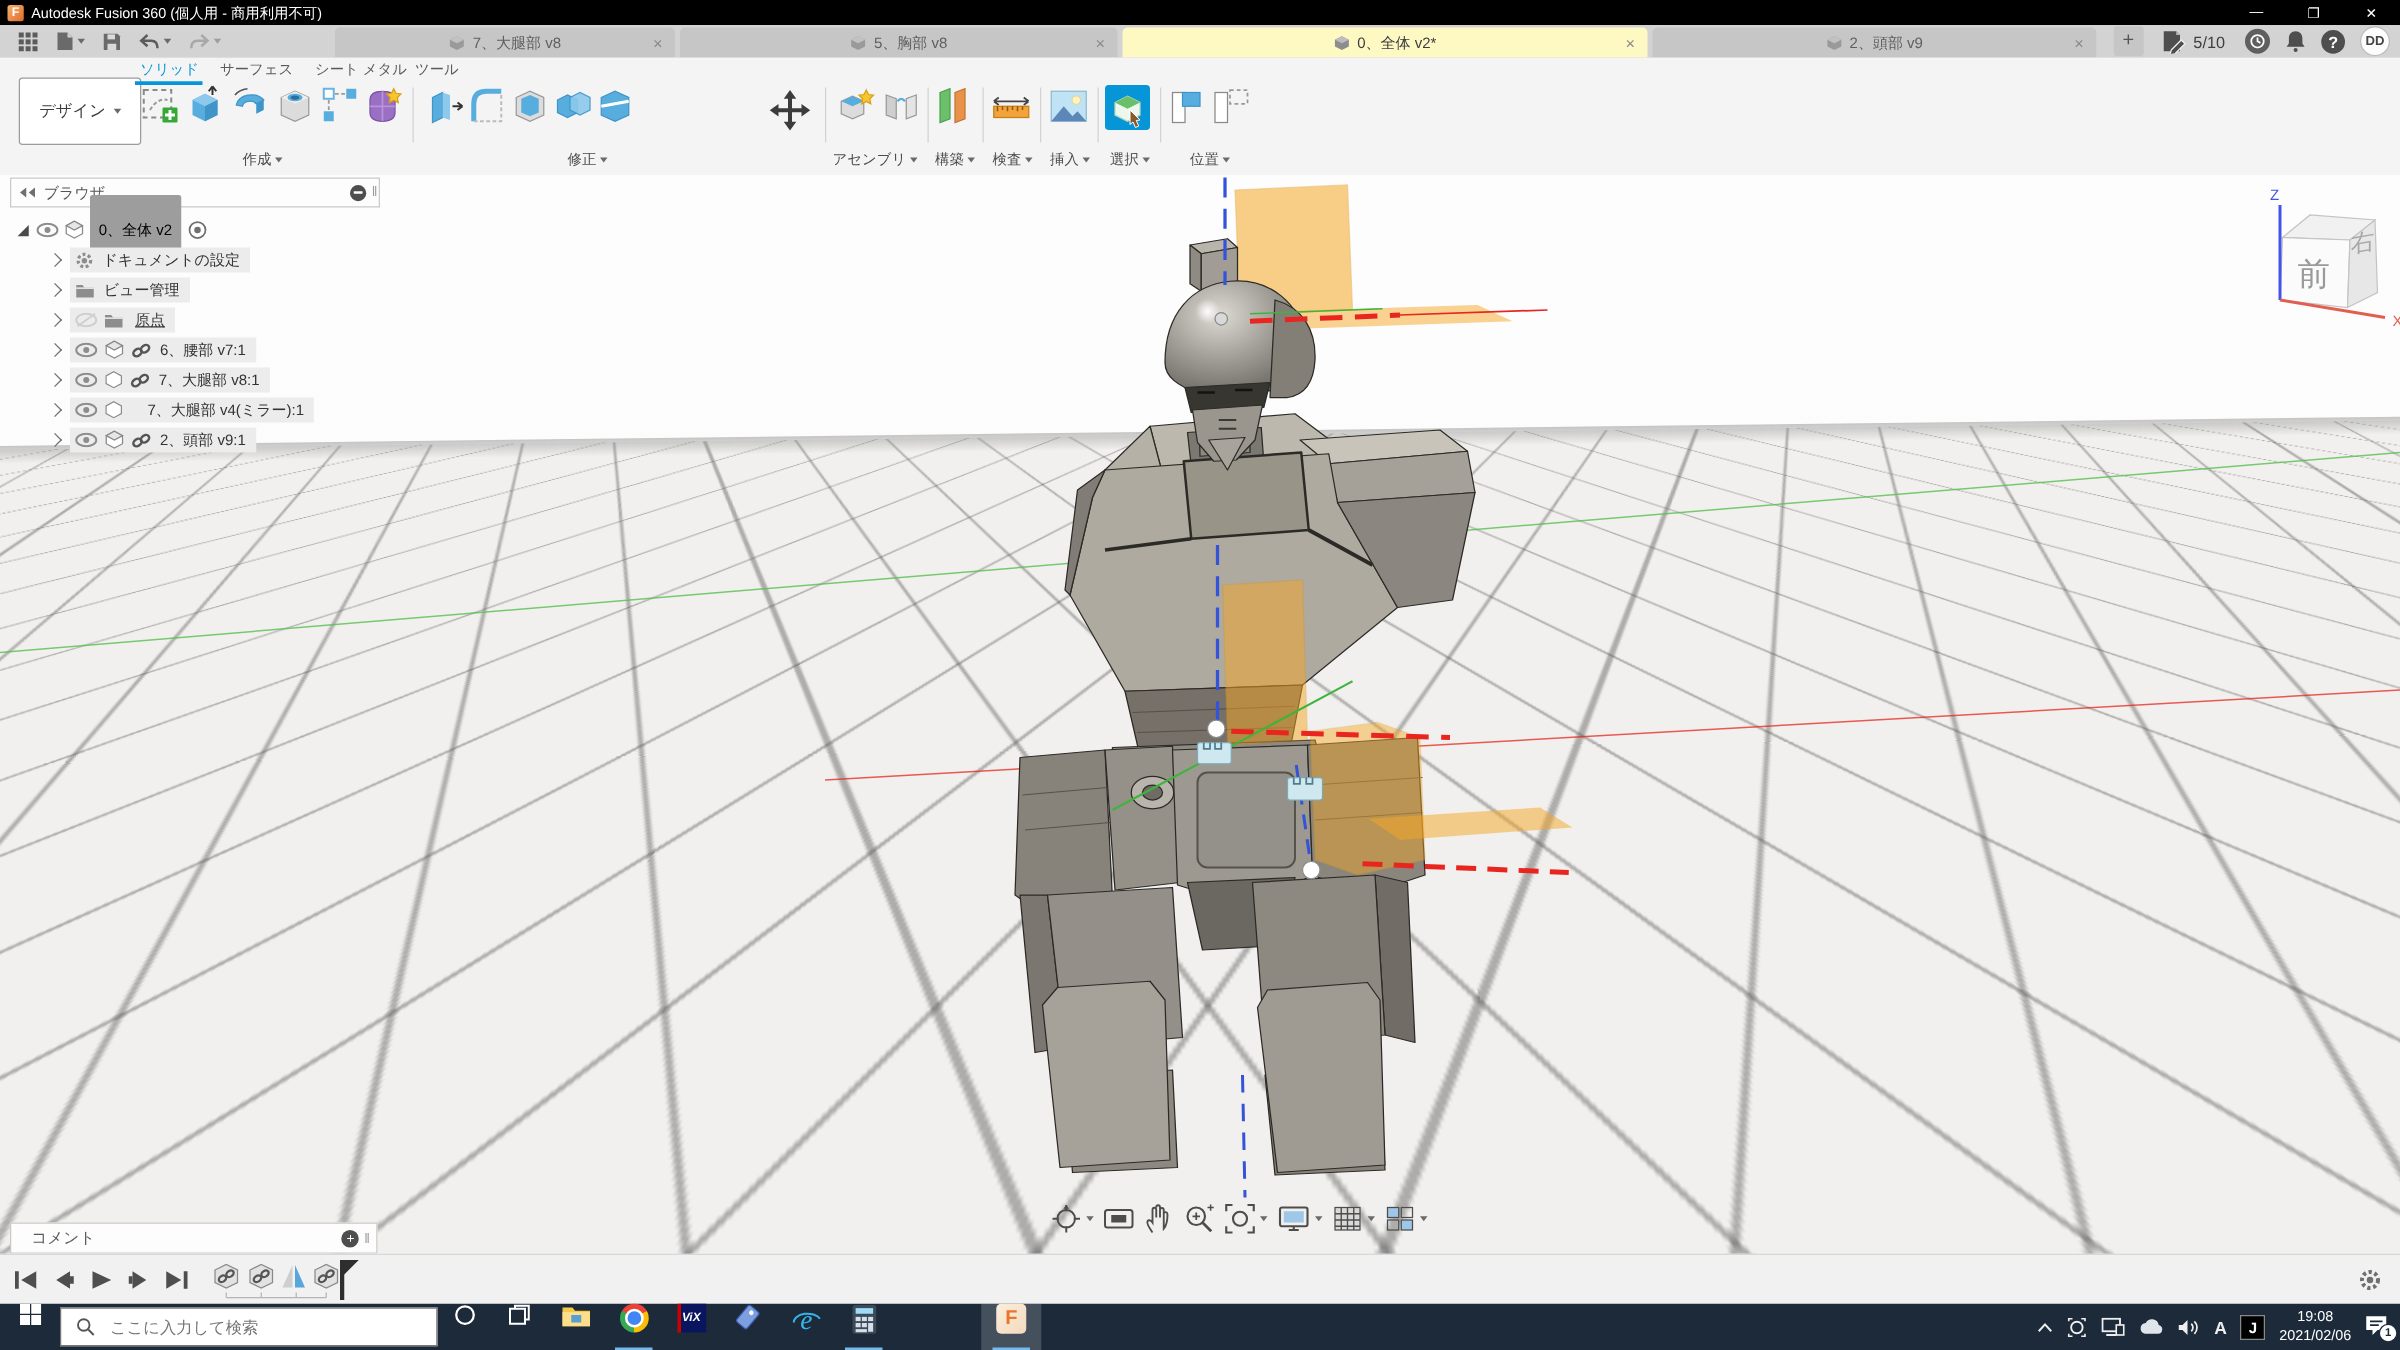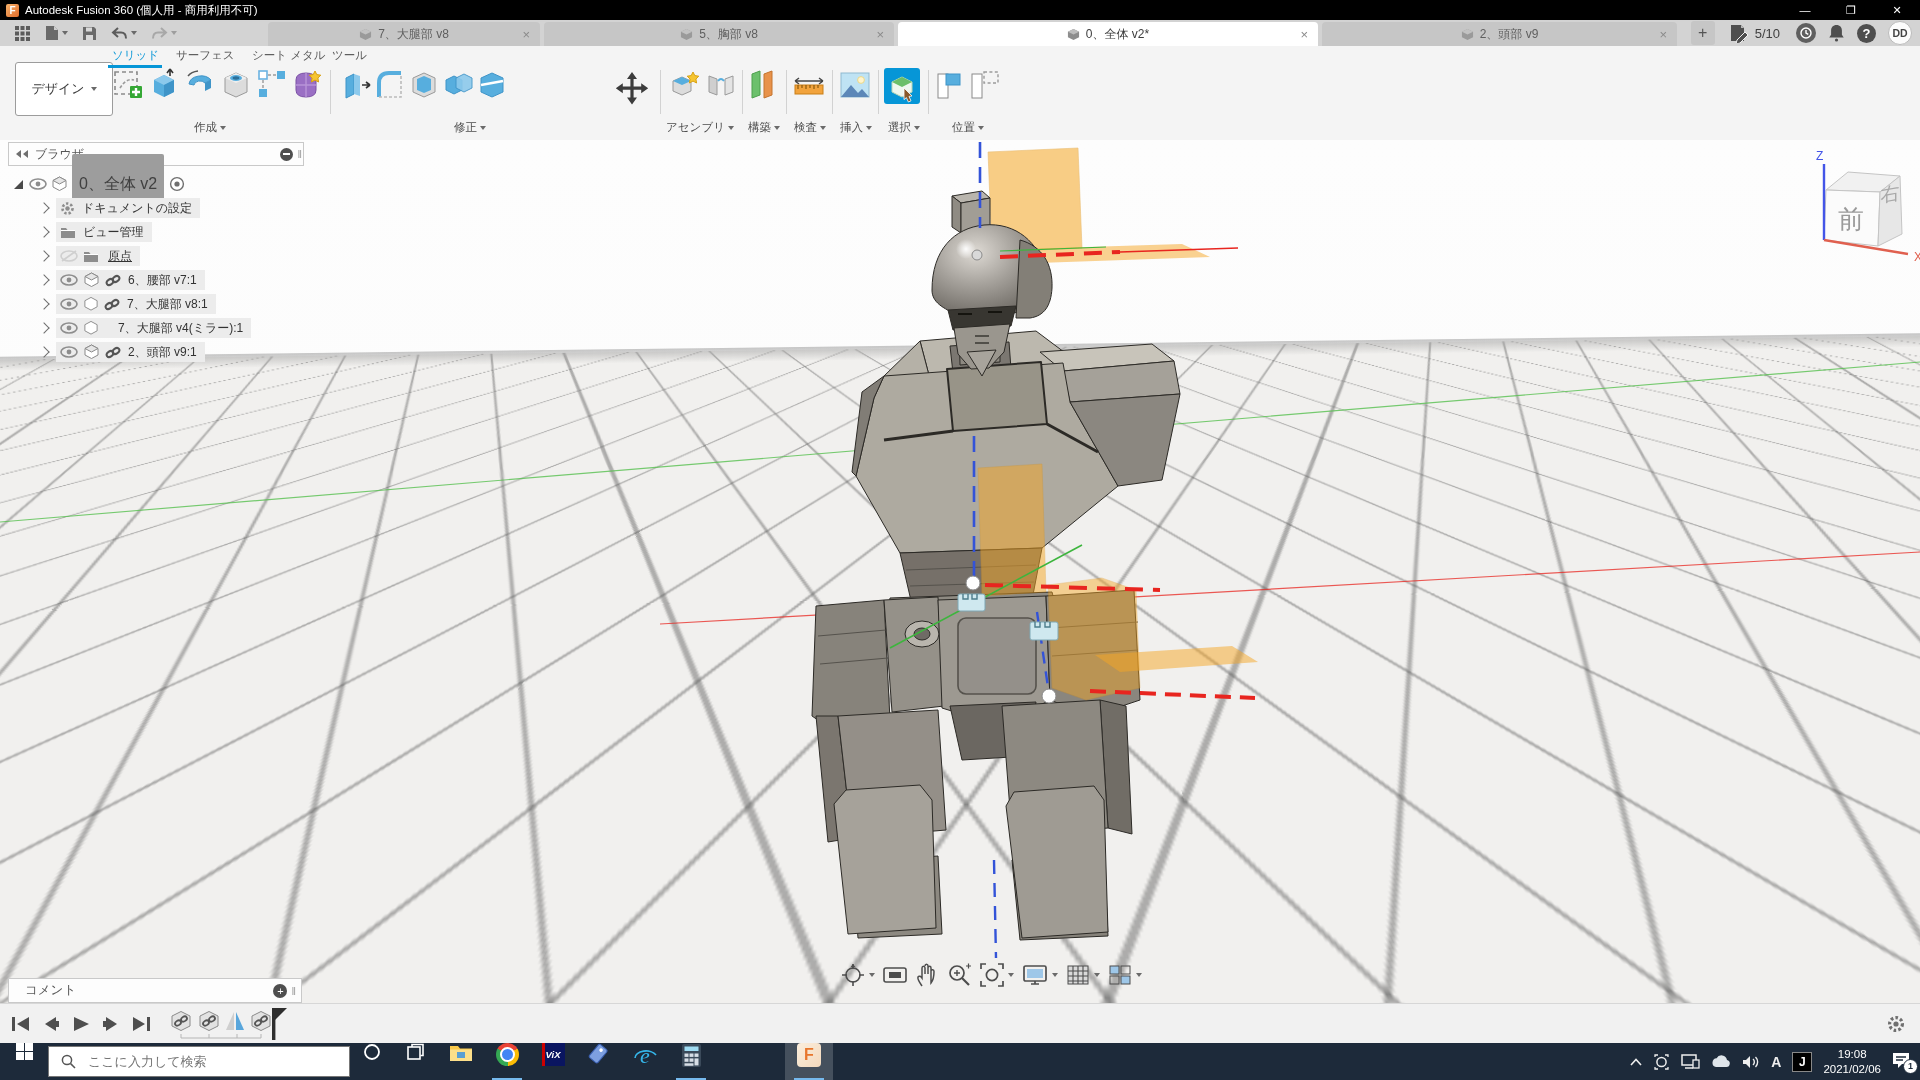--- a/index.html
+++ b/index.html
@@ -19,21 +19,21 @@
   .win-btn{width:46px;height:20px;color:#fff;font-size:11px;display:flex;align-items:center;justify-content:center;}
 
   
   .tabrow{left:0;top:20px;width:1920px;height:26px;background:#d3d3d3;border-bottom:1px solid #bfbfbf;}
   .qa-icons{position:absolute;left:0;top:0;height:26px;display:flex;align-items:center;}
   .qa{margin-left:14px;display:flex;align-items:center;color:#5c5c5c;}
   .caret{display:inline-block;width:0;height:0;border-left:3.5px solid transparent;border-right:3.5px solid transparent;border-top:4px solid #6a6a6a;margin-left:3px;}
   .caret.dim{border-top-color:#9e9e9e;}
   .doc-tab{position:absolute;top:2px;height:24px;border-radius:4px 4px 0 0;background:#c6c6c6;
            display:flex;align-items:center;justify-content:center;font-size:12px;color:#5f5f5f;}
-  .doc-tab.active{background:#ffffff;color:#3c3c3c;}
+  .doc-tab.active{background:#fef9c3;color:#3c3c3c;}
   .doc-tab .cube{margin-right:6px;}
   .doc-tab .x{position:absolute;right:10px;color:#8a8a8a;font-size:13px;}
   .tab-extras{position:absolute;right:0;top:0;height:26px;display:flex;align-items:center;}
   .round-ic{border-radius:50%;display:flex;align-items:center;justify-content:center;}
 
   
   .ribbon{left:0;top:46px;width:1920px;height:94px;background:#f4f4f4;border-bottom:1px solid #c6c6c6;}
   .design-btn{position:absolute;left:15px;top:16px;width:96px;height:52px;background:#fff;
               border:1px solid #9c9c9c;border-radius:3px;display:flex;align-items:center;justify-content:center;
               font-size:13px;color:#3d3d3d;}
@@ -58,21 +58,21 @@
   .horizon{position:absolute;left:-30px;top:205px;width:1990px;height:14px;transform:rotate(-0.7deg);
            background:linear-gradient(rgba(150,150,150,.55),rgba(150,150,150,0));}
   .scene{position:absolute;left:0;top:0;}
 
   
   .browser{position:absolute;left:8px;top:2px;width:296px;}
   .panel-head{height:22px;background:#fdfdfd;border:1px solid #c9c9c9;display:flex;align-items:center;font-size:12px;color:#555;}
   .tree{margin-top:6px;font-size:12px;color:#333;}
   .trow{height:24px;display:flex;align-items:center;}
   .pill{display:flex;align-items:center;background:#ececec;height:20px;padding:0 8px 0 4px;}
-  .root-label{background:#9d9d9d;color:#404040;padding:20px 7px;border-radius:2px;font-size:16px;}
+  .root-label{background:#9d9d9d;color:#000000;padding:20px 7px;border-radius:2px;font-size:12px;}
   .tri-exp{width:0;height:0;border-left:9px solid transparent;border-bottom:9px solid #4a4a4a;margin:0 6px 0 6px;}
   .tri-col{width:7px;height:7px;border:1.4px solid #6f6f6f;border-left:none;border-bottom:none;transform:rotate(45deg);margin:0 8px 0 10px;}
   .grip{color:#9a9a9a;font-size:11px;letter-spacing:1px;margin-left:4px;}
 
   
   .comment{position:absolute;left:8px;top:838px;width:292px;height:23px;background:#fdfdfd;border:1px solid #c9c9c9;
            display:flex;align-items:center;font-size:12.5px;color:#5a5a5a;gap:12px;}
 
   
   .vtools{position:absolute;left:840px;top:818px;height:34px;display:flex;align-items:center;gap:7px;}

